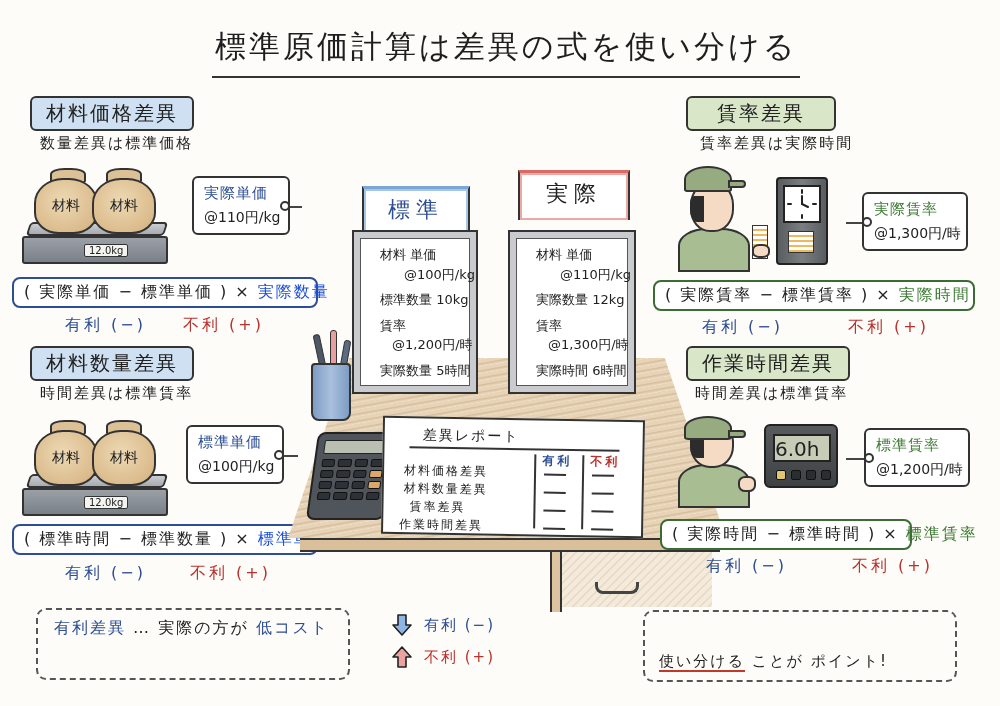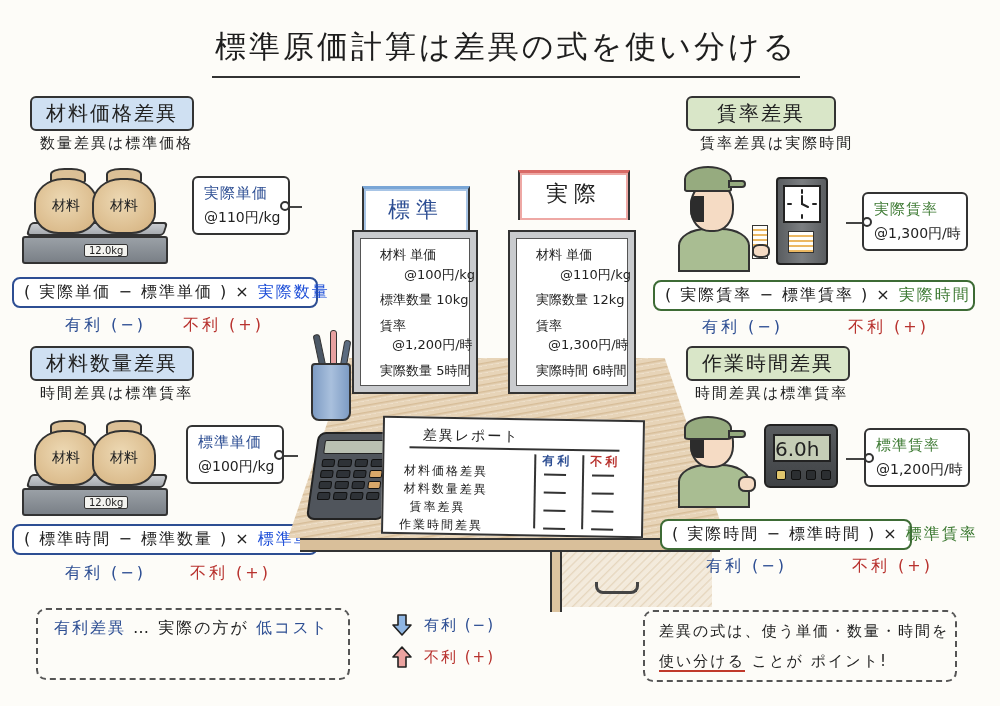--- a/index.html
+++ b/index.html
@@ -368,18 +368,17 @@
   <span class="blue">有利 (−)</span>
 </div>
 <div class="abs arrow-row" style="left:392px;top:646px;">
   <svg width="20" height="22" viewBox="0 0 20 22">
     <path d="M6 21 H14 V11 H19 L10 1 L1 11 H6 Z" fill="#eba3a0" stroke="#222" stroke-width="1.6" stroke-linejoin="round"></path>
   </svg>
   <span class="red">不利 (+)</span>
 </div>
 
 <div class="abs dash-box" style="left:643px;top:610px;width:314px;height:72px;">
-  <div class="abs point-text" style="left:14px;top:4px;">差異の式は、使う単価・数量・時間を</div>
   <div class="abs point-text" style="left:14px;top:34px;">
     <span class="underline-red">使い分ける</span>
     <span>ことが ポイント!</span>
   </div>
 </div>
 
 </body></html>

